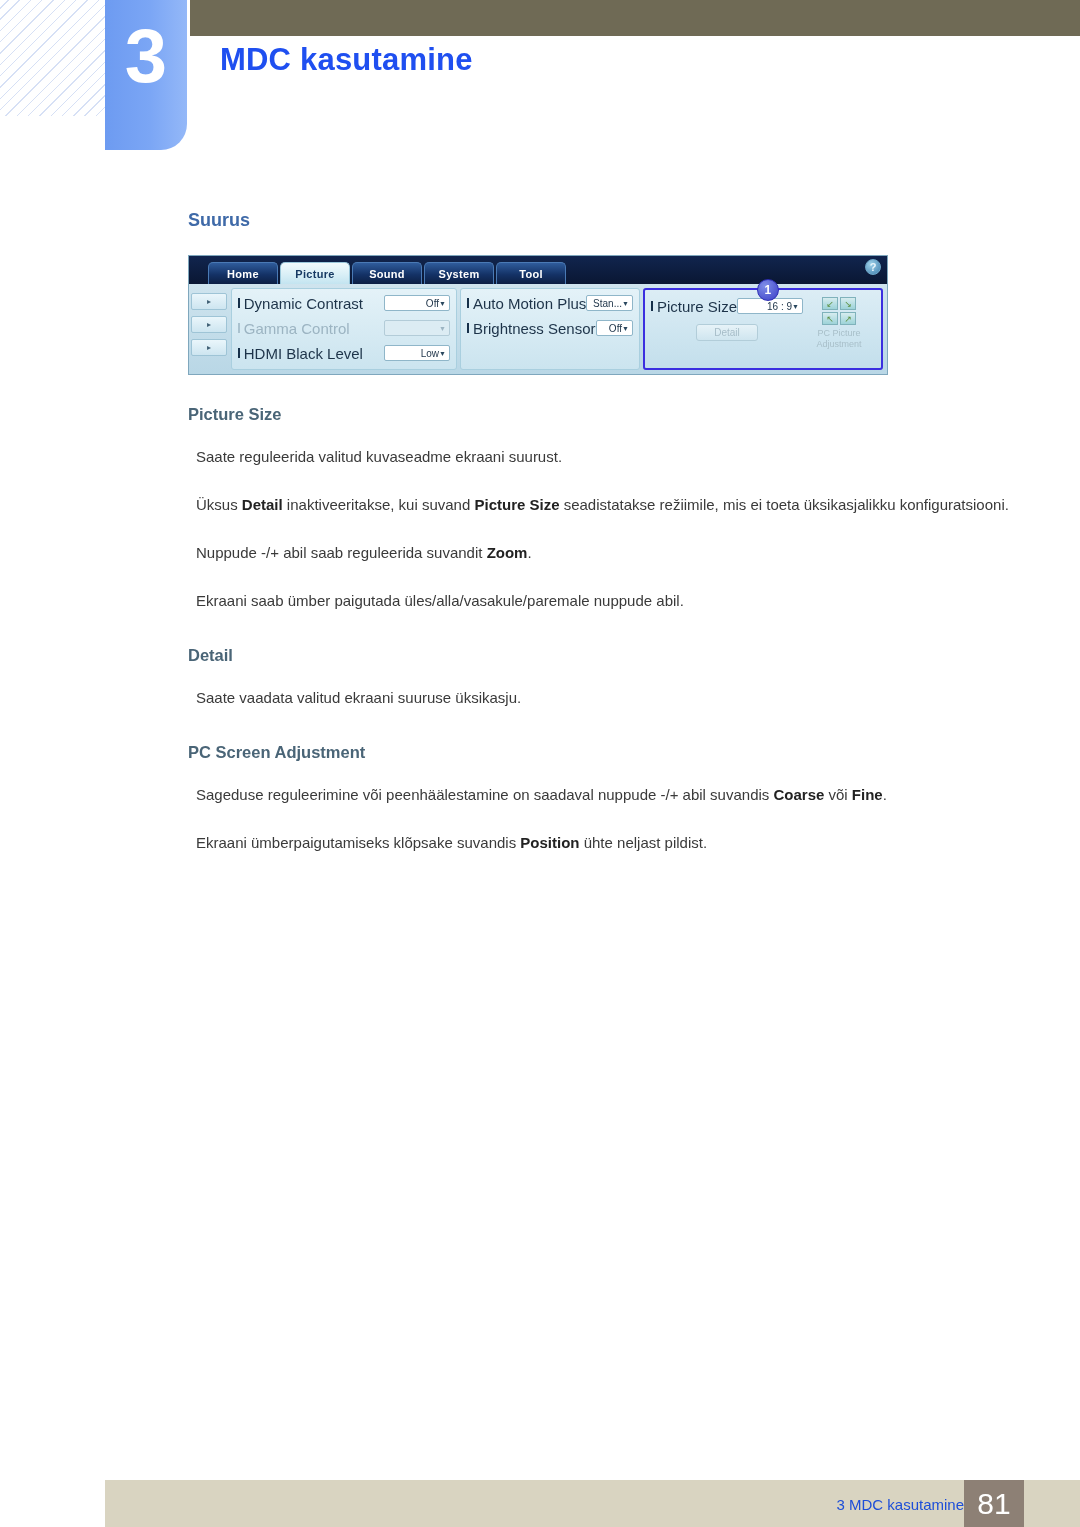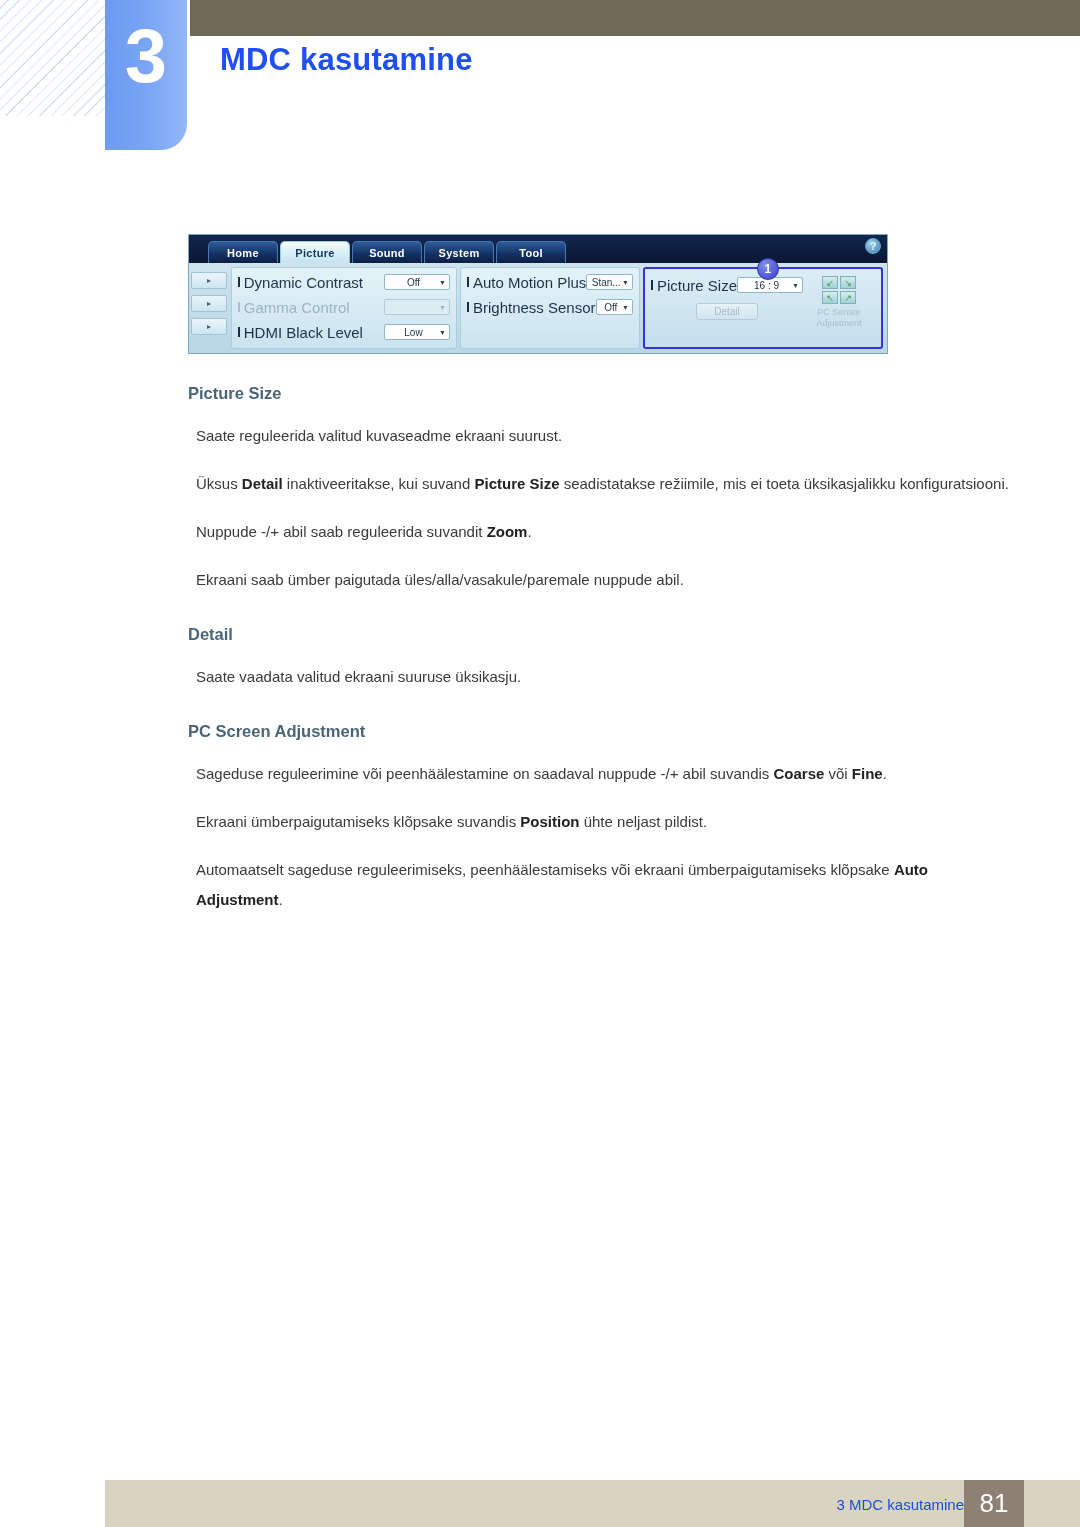--- a/index.html
+++ b/index.html
@@ -122,21 +122,21 @@
   }
   .lbl.dim { color: #9cb4c2; }
   .lbl.dim::before { background: #aac2cf; }
   .combo {
     margin-left: auto;
     width: 66px; height: 16px;
     background: #ffffff; border: 1px solid #8fb6c9; border-radius: 2px;
     display: flex; align-items: center; padding: 0 3px;
     font-size: 10px; color: #24394d;
   }
-  .combo .val { flex: 1; text-align: center; }
+  .combo .val { flex: 1; text-align: right; }
   .combo .caret { font-size: 7px; color: #2a475e; }
   .combo.dim { background: #dcecf3; border-color: #b3ccd8; }
   .combo.dim .caret { color: #9cb4c2; }
 
   .g3inner { display: flex; width: 100%; height: 100%; }
   .g3left { flex: 1; display: flex; flex-direction: column; gap: 7px; padding-top: 2px; }
   .g3right { width: 72px; display: flex; flex-direction: column; align-items: center; padding-top: 2px; }
   .detail-btn {
     align-self: center; margin-top: 2px;
     width: 62px; height: 17px; border-radius: 3px;
@@ -182,37 +182,38 @@
     background: #d9d4c1;
   }
   .footer-text {
     position: absolute; right: 116px; top: 50%; transform: translateY(-50%);
     font-size: 15px; color: #1d4ed8;
   }
   .page-num-box {
     position: absolute; right: 56px; top: 0; width: 60px; height: 47px;
     background: #8d8075;
     display: flex; align-items: center; justify-content: center;
-    color: #ffffff; font-size: 26px;
+    color: #ffffff; font-size: 30px;
   }
 </style>
 </head>
 <body>
 
 <div class="page">
 
   <div class="hatch"></div>
   <div class="taupe-bar"></div>
   <div class="chapter-tab">
     <div class="chapter-num">3</div>
   </div>
   <div class="chapter-title">MDC kasutamine</div>
 
   <div class="content">
 
+    <div class="section-heading">Suurus</div>
 
     <div class="mdc">
       <div class="mdc-tabs" id="mdc-tabs">
           <div class="mdc-tab">Home</div>
           <div class="mdc-tab active">Picture</div>
           <div class="mdc-tab">Sound</div>
           <div class="mdc-tab">System</div>
           <div class="mdc-tab">Tool</div>
         </div>
       <div class="help-badge">?</div>
@@ -279,41 +280,40 @@
               <div class="detail-btn">Detail</div>
             </div>
             <div class="g3right">
               <div class="pc-grid" id="pc-grid">
                   <div class="pc-cell">↙</div>
                   <div class="pc-cell">↘</div>
                   <div class="pc-cell">↖</div>
                   <div class="pc-cell">↗</div>
                 </div>
               <div class="pc-label">
-                <span>PC Sensor</span><br>
+                <span>PC Picture</span><br>
                 <span>Adjustment</span>
               </div>
             </div>
           </div>
         </div>
       </div>
     </div>
 
     <div id="sections">
         <div class="sub-heading">Picture Size</div>
         <p class="body"><span>Saate reguleerida valitud kuvaseadme ekraani suurust.</span></p>
         <p class="body"><span>Üksus </span><b>Detail</b><span> inaktiveeritakse, kui suvand </span><b>Picture Size</b><span> seadistatakse režiimile, mis ei toeta üksikasjalikku konfiguratsiooni.</span></p>
         <p class="body"><span>Nuppude -/+ abil saab reguleerida suvandit </span><b>Zoom</b><span>.</span></p>
         <p class="body"><span>Ekraani saab ümber paigutada üles/alla/vasakule/paremale nuppude abil.</span></p>
         <div class="sub-heading">Detail</div>
         <p class="body"><span>Saate vaadata valitud ekraani suuruse üksikasju.</span></p>
         <div class="sub-heading">PC Screen Adjustment</div>
         <p class="body"><span>Sageduse reguleerimine või peenhäälestamine on saadaval nuppude -/+ abil suvandis </span><b>Coarse</b><span> või </span><b>Fine</b><span>.</span></p>
         <p class="body"><span>Ekraani ümberpaigutamiseks klõpsake suvandis </span><b>Position</b><span> ühte neljast pildist.</span></p>
-        <p class="body"><span>Automaatselt sageduse reguleerimiseks, peenhäälestamiseks või ekraani ümberpaigutamiseks klõpsake </span><b>Auto Adjustment</b><span>.</span></p>
       </div>
 
   </div>
 
   <div class="footer-bar">
     <div class="footer-text">3 MDC kasutamine</div>
     <div class="page-num-box">81</div>
   </div>
 
 </div>

